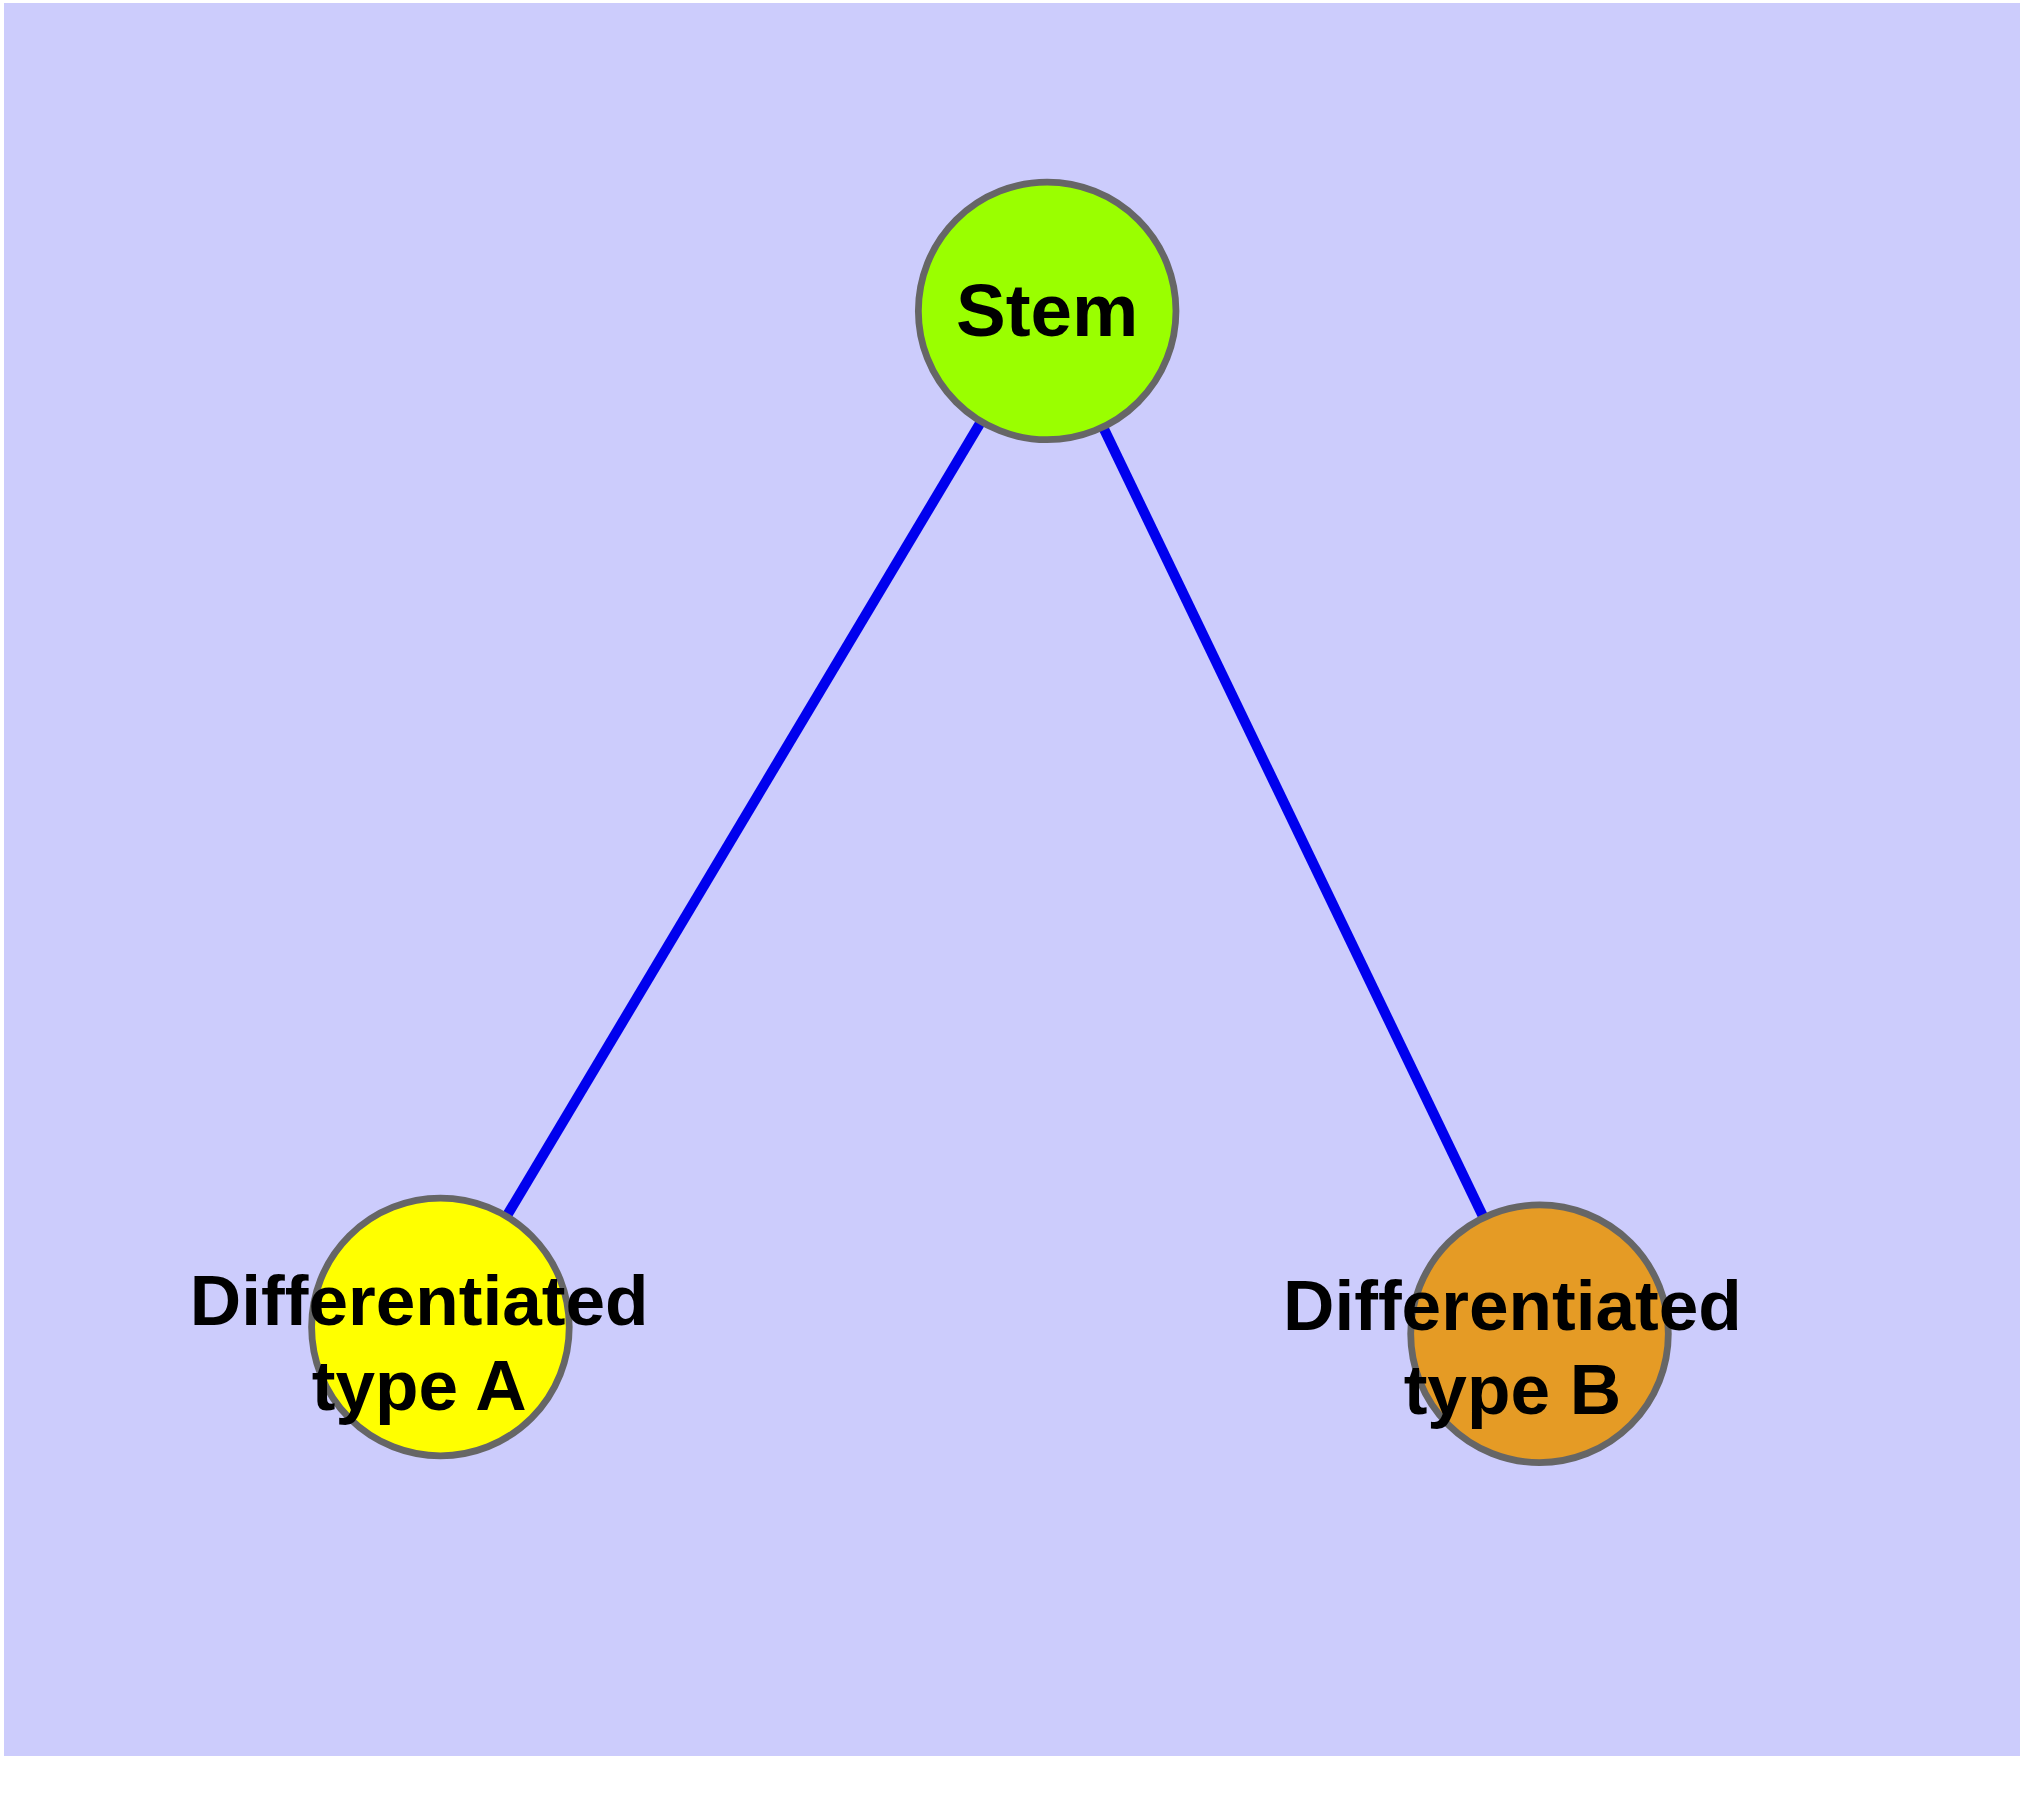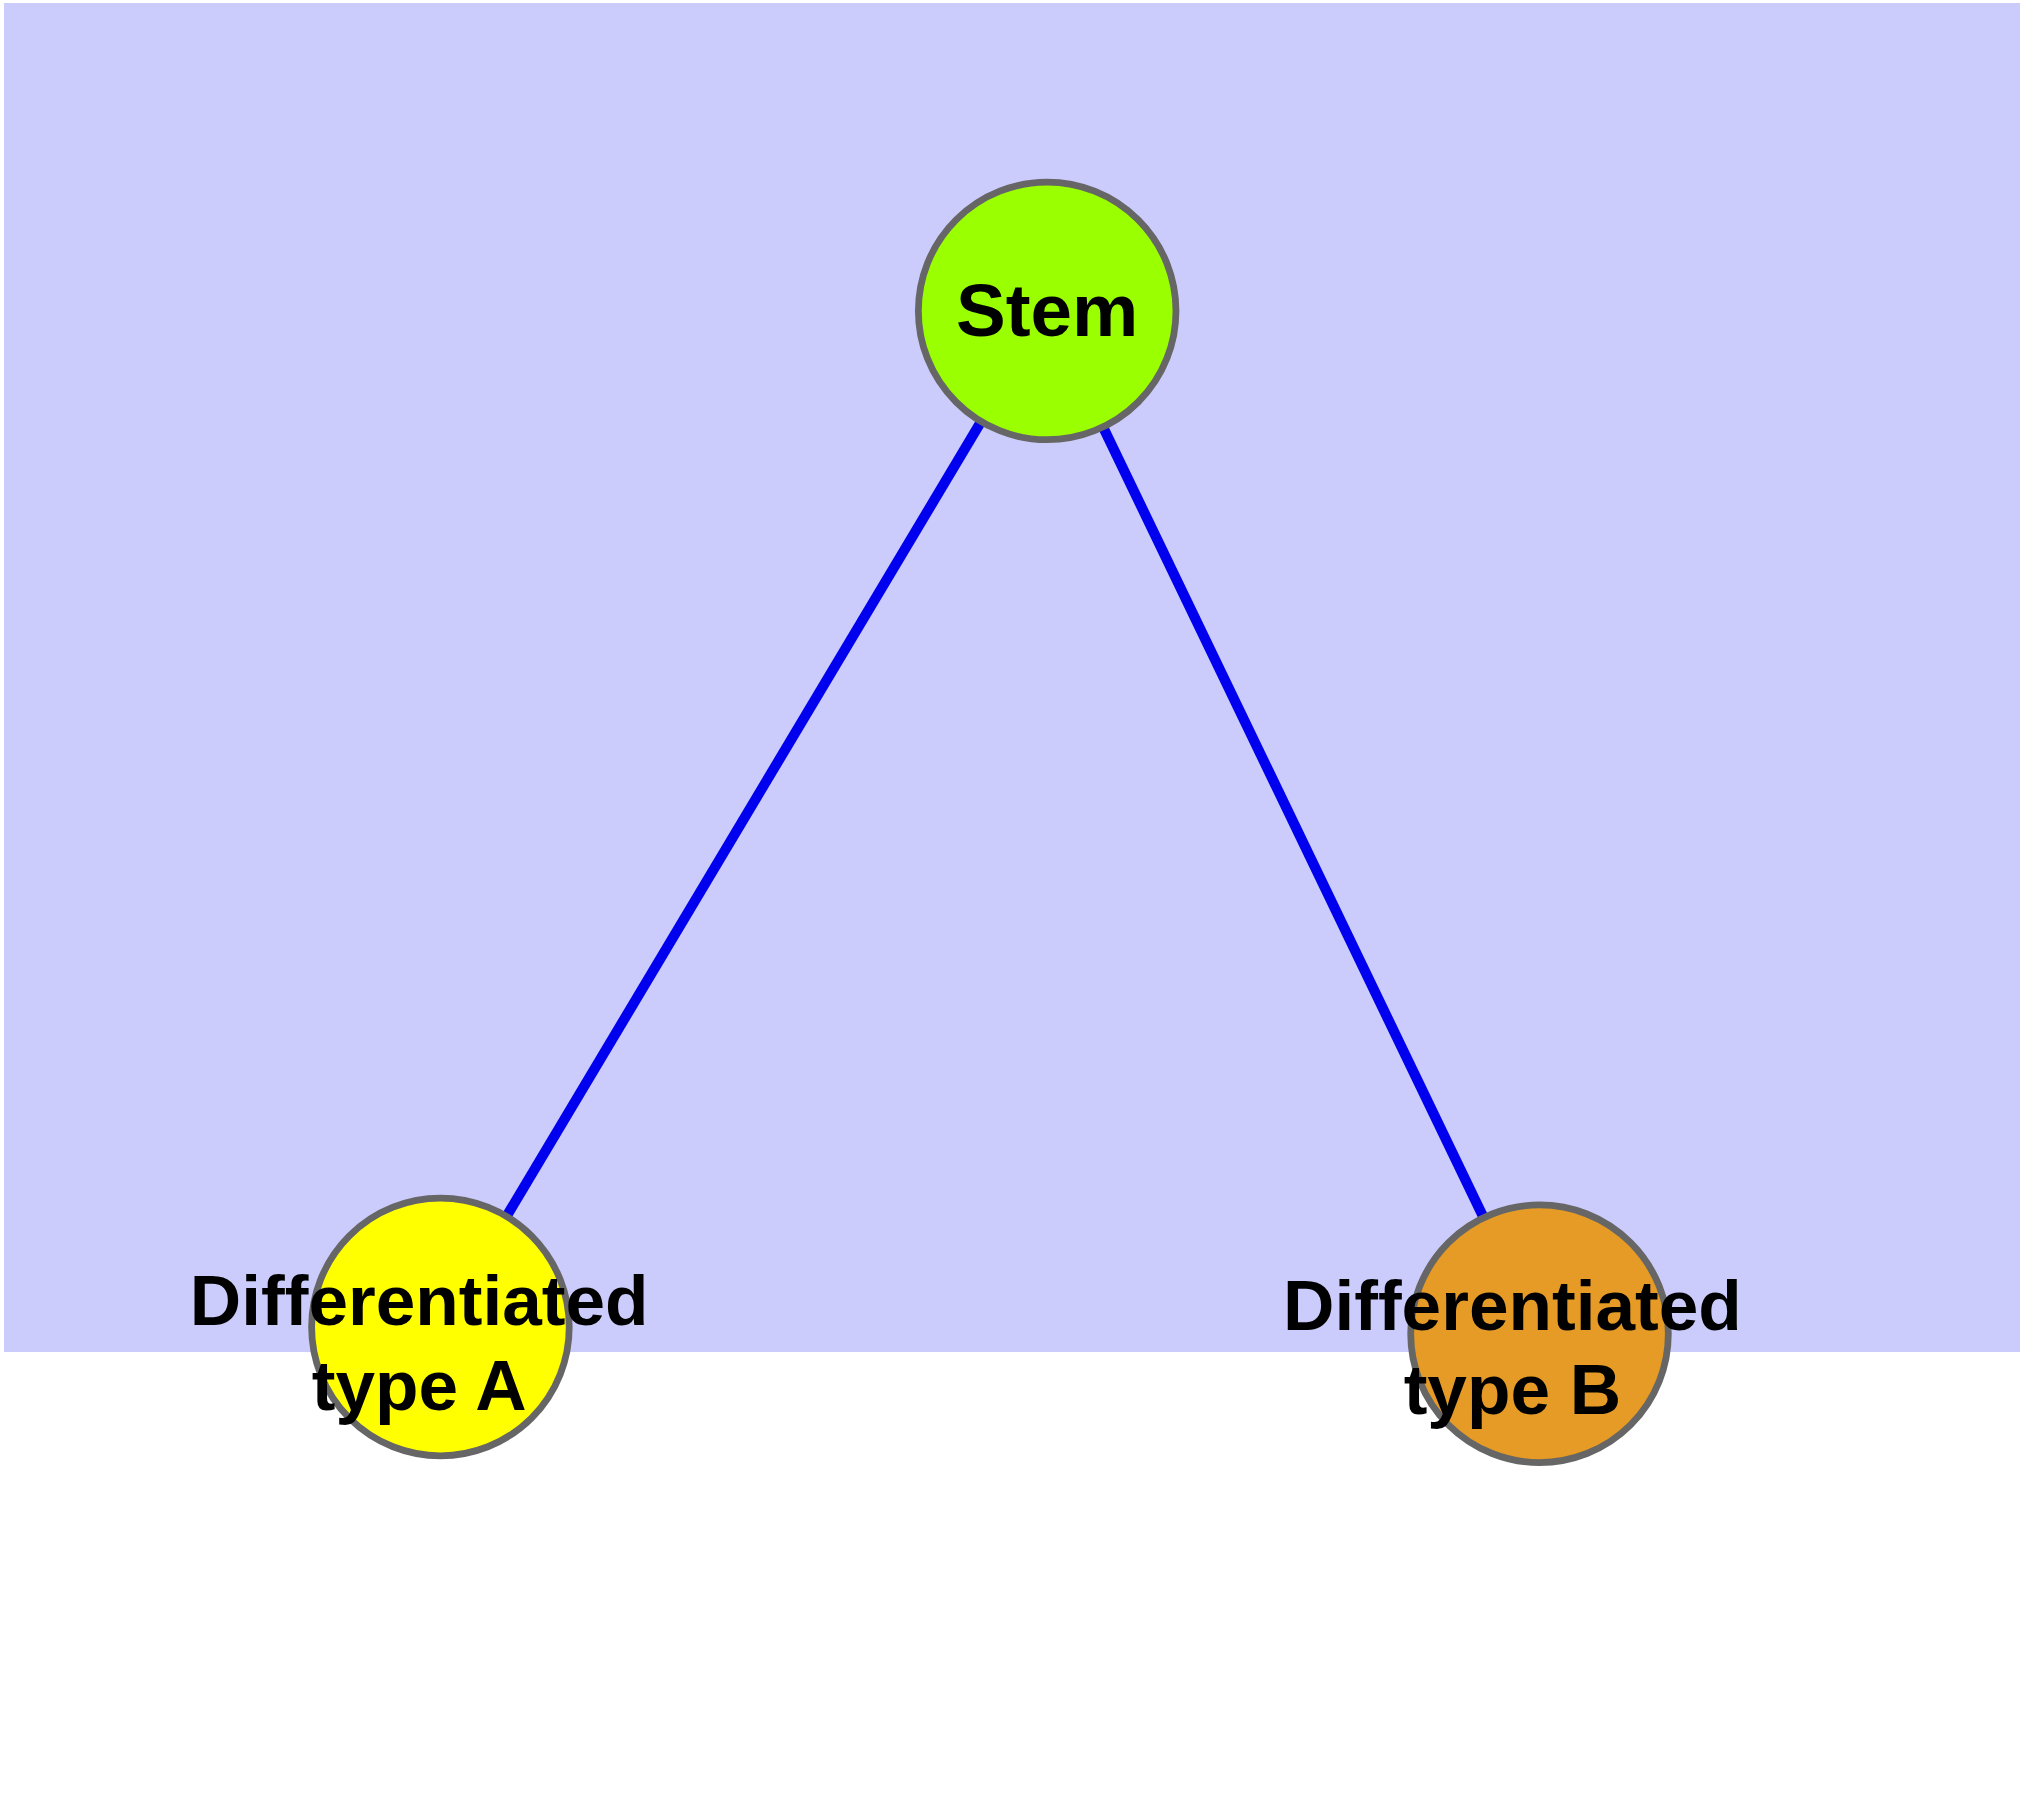--- a/index.html
+++ b/index.html
@@ -10,21 +10,21 @@
   }
   body {
     width: 2021px;
     height: 1812px;
     overflow: hidden;
     font-family: "Liberation Sans", sans-serif;
   }
   #graph-canvas {
     position: relative;
     width: 2021px;
-    height: 1352px;
+    height: 1756px;
     box-sizing: border-box;
     border-top: 3.4px solid #ffffff;
     border-left: 4.2px solid #ffffff;
     background: #ccccfc;
   }
   #graph-svg {
     position: absolute;
     left: 0;
     top: 0;
     width: 2016px;

